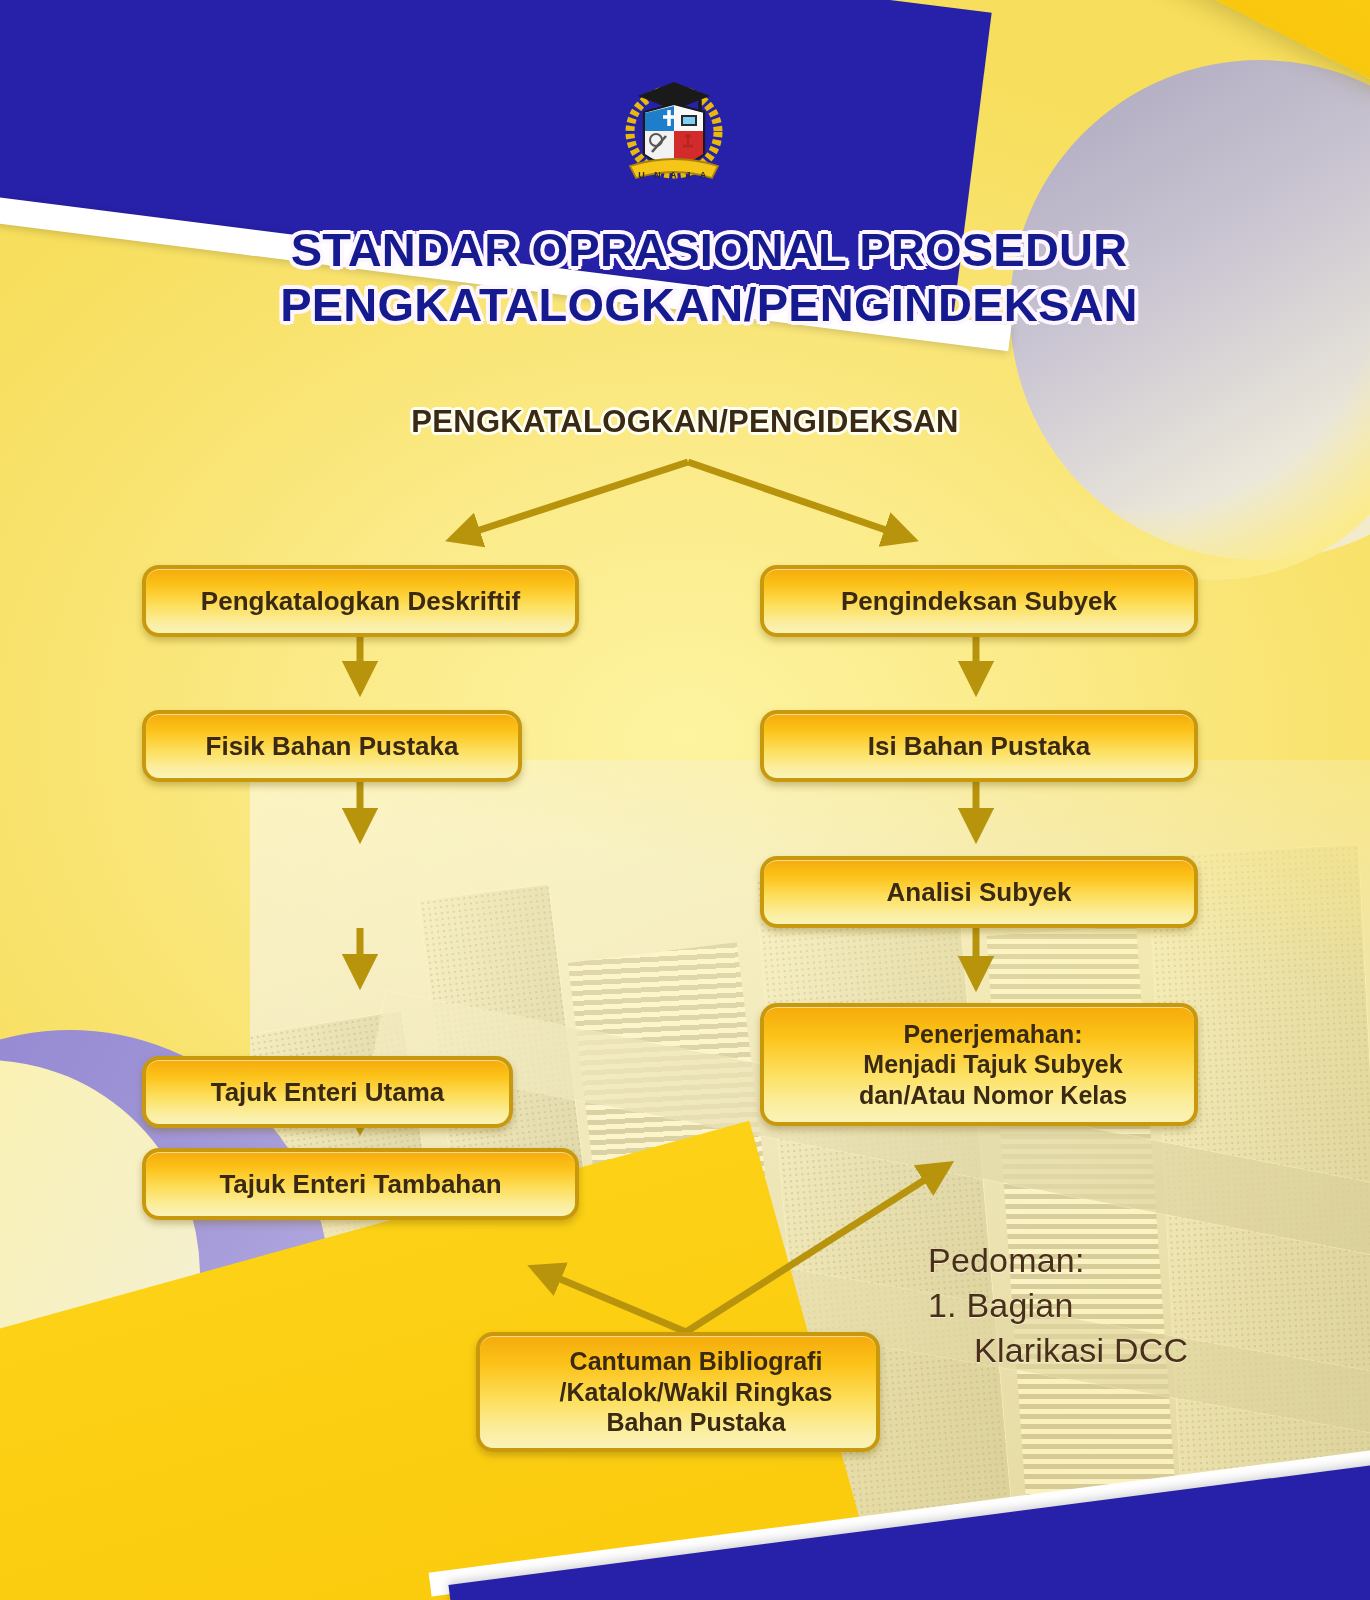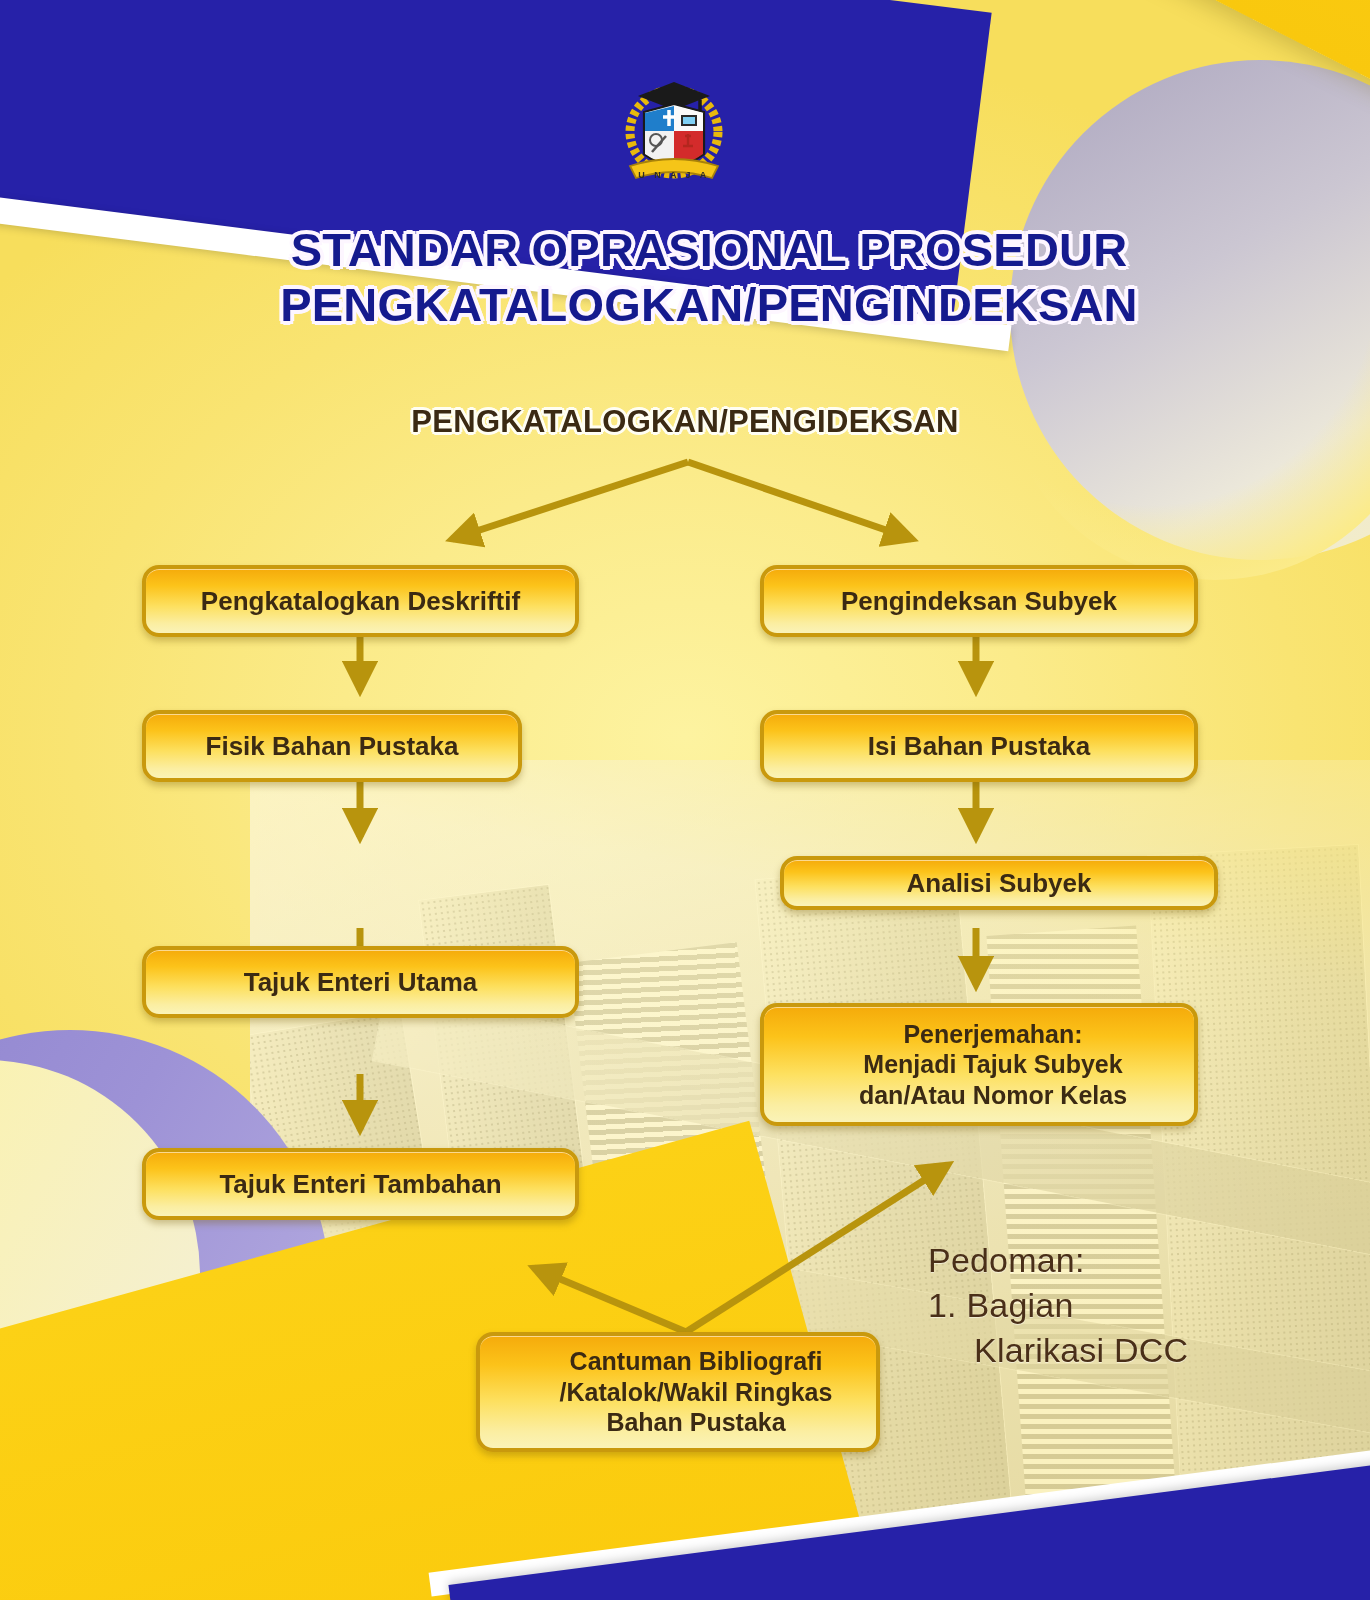--- a/index.html
+++ b/index.html
@@ -188,34 +188,34 @@
       <path d="M686 1332 L948 1165"></path>
     </g>
   </svg>
 
   <div class="node" style="left:142px; top:565px; width:437px; height:72px;">
     <span>Pengkatalogkan Deskriftif</span>
   </div>
   <div class="node" style="left:142px; top:710px; width:380px; height:72px;">
     <span>Fisik Bahan Pustaka</span>
   </div>
-  <div class="node" style="left:142px; top:946px; width:437px; height:72px;">
+  <div class="node" style="left:142px; top:1056px; width:371px; height:72px;">
     <span>Tajuk Enteri Utama</span>
   </div>
   <div class="node" style="left:142px; top:1148px; width:437px; height:72px;">
     <span>Tajuk Enteri Tambahan</span>
   </div>
 
   <div class="node" style="left:760px; top:565px; width:438px; height:72px;">
     <span>Pengindeksan Subyek</span>
   </div>
   <div class="node" style="left:760px; top:710px; width:438px; height:72px;">
     <span>Isi Bahan Pustaka</span>
   </div>
-  <div class="node" style="left:780px; top:856px; width:438px; height:54px;">
+  <div class="node" style="left:760px; top:856px; width:438px; height:72px;">
     <span>Analisi Subyek</span>
   </div>
   <div class="node multiline" style="left:760px; top:1003px; width:438px; height:123px; flex-direction:column;padding-left:38px;">
     <span>Penerjemahan:</span>
     <span>Menjadi Tajuk Subyek</span>
     <span>dan/Atau Nomor Kelas</span>
   </div>
 
   <div class="node multiline" style="left:476px; top:1332px; width:404px; height:120px; flex-direction:column;padding-left:46px;">
     <span>Cantuman Bibliografi</span>

